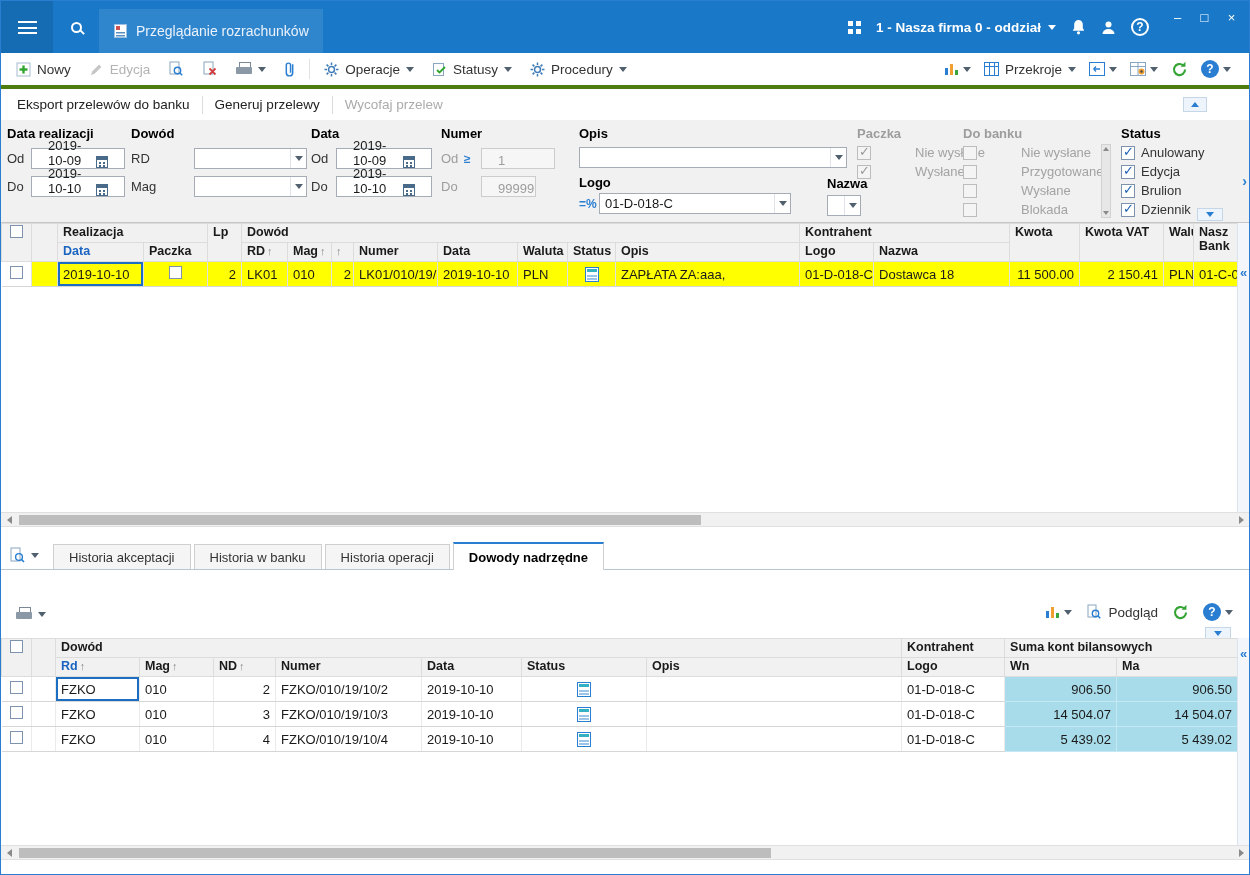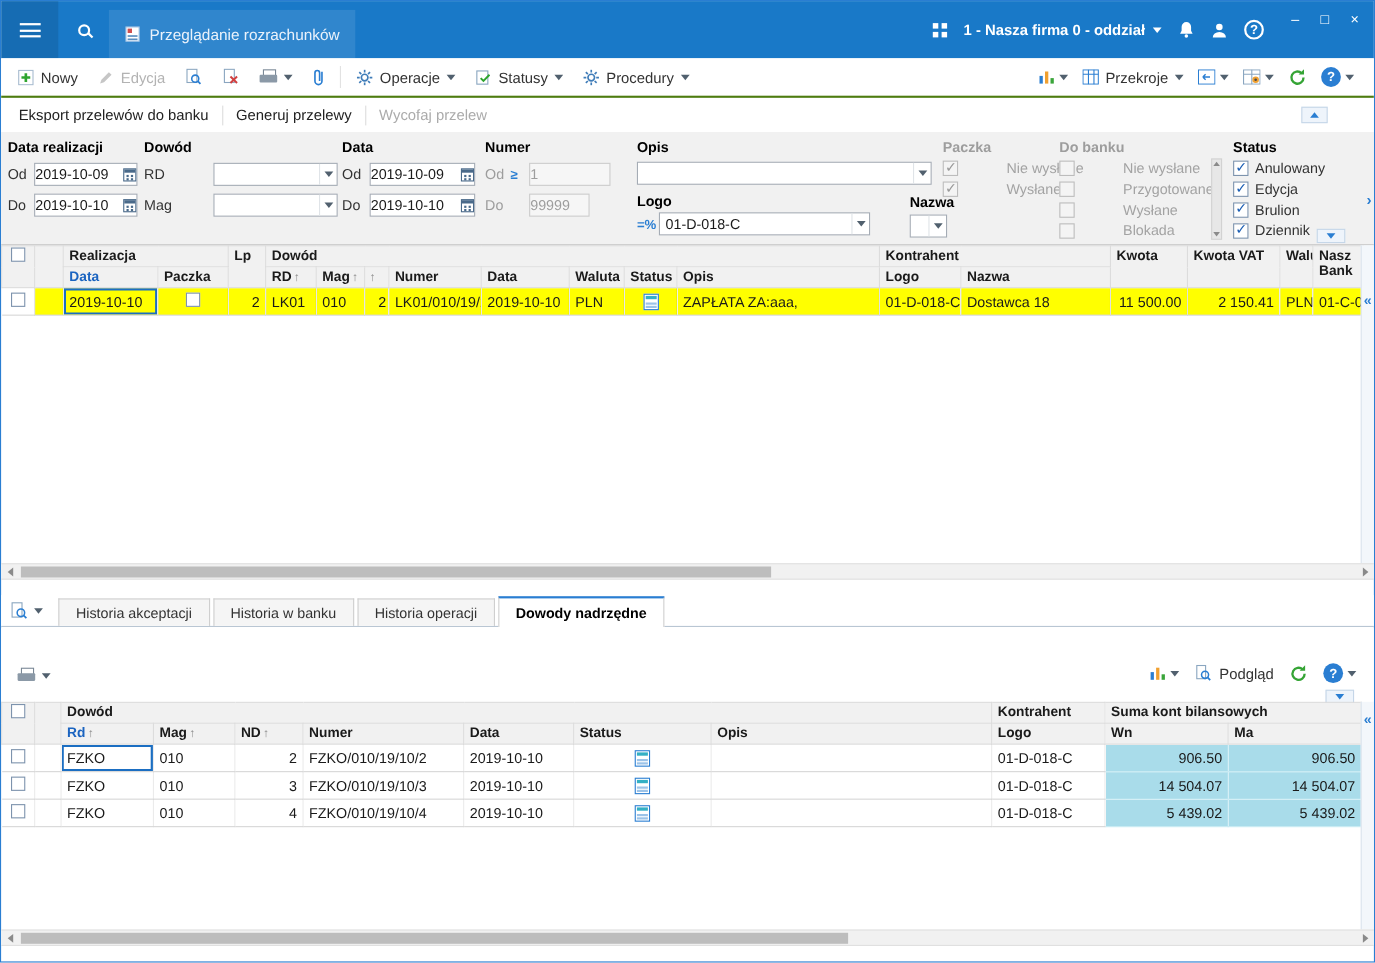--- a/index.html
+++ b/index.html
@@ -25,41 +25,41 @@
   .company { display:flex; align-items:center; gap:7px; color:#fff; font-size:13.5px; font-weight:bold; cursor:pointer; }
   .caret { width:0; height:0; border-left:4px solid transparent; border-right:4px solid transparent; border-top:5px solid #51606e; display:inline-block; }
   .caret.white { border-top-color:#fff; }
   .caret.blue { border-top-color:#2a7ed2; }
   .caret-up.blue { width:0;height:0;border-left:4px solid transparent;border-right:4px solid transparent;border-bottom:5px solid #2a7ed2; display:inline-block; }
   .help-ring { width:18px; height:18px; border-radius:50%; border:2px solid #fff; color:#fff; font-weight:bold; font-size:12px; display:flex; align-items:center; justify-content:center; cursor:pointer; }
   .win-controls { display:flex; align-self:flex-start; margin-top:4px; }
   .win-btn { width:27px; height:24px; display:flex; align-items:center; justify-content:center; color:#fff; font-size:13px; cursor:pointer; }
 
   
-  .toolbar { position:absolute; top:52px; left:0; right:0; height:36px; background:#fff; display:flex; align-items:center; padding:0 8px; gap:4px; border-bottom:2px solid #4d7c0f; }
+  .toolbar { position:absolute; top:52px; left:0; right:0; height:36px; background:#fff; display:flex; align-items:center; padding:0 8px; gap:4px; border-bottom:4px solid #4d7c0f; }
   .tbtn { display:flex; align-items:center; gap:6px; padding:4px 7px; color:#333; font-size:13.5px; cursor:pointer; white-space:nowrap; }
   .tbtn.disabled { color:#b3b3b3; }
   .vsep { width:1px; height:20px; background:#e2e2e2; margin:0 3px; }
   .tb-right2 { margin-left:auto; display:flex; align-items:center; gap:13px; padding-right:10px; }
   .help-solid { width:18px; height:18px; border-radius:50%; background:#2a7ed2; color:#fff; font-weight:bold; font-size:12px; display:flex; align-items:center; justify-content:center; cursor:pointer; }
 
   .actionbar { position:absolute; top:88px; left:0; right:0; height:31px; background:#fff; display:flex; align-items:center; padding:0 4px; }
   .abtn { padding:0 12px; font-size:13.5px; color:#222; cursor:pointer; white-space:nowrap; }
   .abtn.disabled { color:#ababab; }
   .asep { width:1px; height:18px; background:#dcdcdc; }
   .mini-btn { background:#eef4fb; border:1px solid #c5d6e8; display:flex; align-items:center; justify-content:center; cursor:pointer; }
 
   
   .filters { position:absolute; top:119px; left:0; right:0; height:103px; background:#f1f1f1; border-bottom:1px solid #c6c6c6; overflow:hidden; }
   .f-label { font-weight:bold; font-size:13px; color:#000; white-space:nowrap; }
   .f-label.dis { color:#9d9d9d; }
   .f-sub { font-size:13px; color:#333; }
   .f-sub.dis { color:#9d9d9d; }
   .frow { display:flex; align-items:center; margin-top:7px; }
-  .inp { border:1px solid #a5acb5; background:#fff; height:21px; display:flex; align-items:center; padding:0 0; font-size:13px; }
+  .inp { border:1px solid #a5acb5; background:#fff; height:21px; display:flex; align-items:flex-end; padding:0 16px; font-size:13px; }
   .inp.dis { background:#f6f6f6; color:#9d9d9d; border-color:#cccccc; }
   .combo { border:1px solid #a5acb5; background:#fff; height:21px; display:flex; align-items:center; padding:0 0 0 5px; font-size:13px; cursor:pointer; }
   .combo .cbox { margin-left:auto; width:16px; height:100%; display:flex; align-items:center; justify-content:center; border-left:1px solid #e0e4e8; }
   .cal { width:12px; height:12px; border:1px solid #4a6a8a; background:#fff; position:relative; margin-left:auto; flex:none; }
   .cal::before { content:""; position:absolute; top:0; left:0; right:0; height:3px; background:#4a6a8a; }
   .cal::after { content:""; position:absolute; left:2px; top:5px; width:2px; height:2px; background:#4a6a8a; box-shadow:4px 0 0 #4a6a8a, 0 3px 0 #4a6a8a, 4px 3px 0 #4a6a8a; }
   .cb { width:14px; height:14px; background:#fff; border:1px solid #7d93ad; position:relative; display:inline-block; flex:none; cursor:pointer; }
   .cb.checked::after { content:"✓"; position:absolute; left:1px; top:-3px; font-size:13px; font-weight:bold; color:#1d5fb4; }
   .cb.dis { border-color:#bcbcbc; background:#f4f4f4; }
   .cb.dis.checked::after { color:#9a9a9a; }

